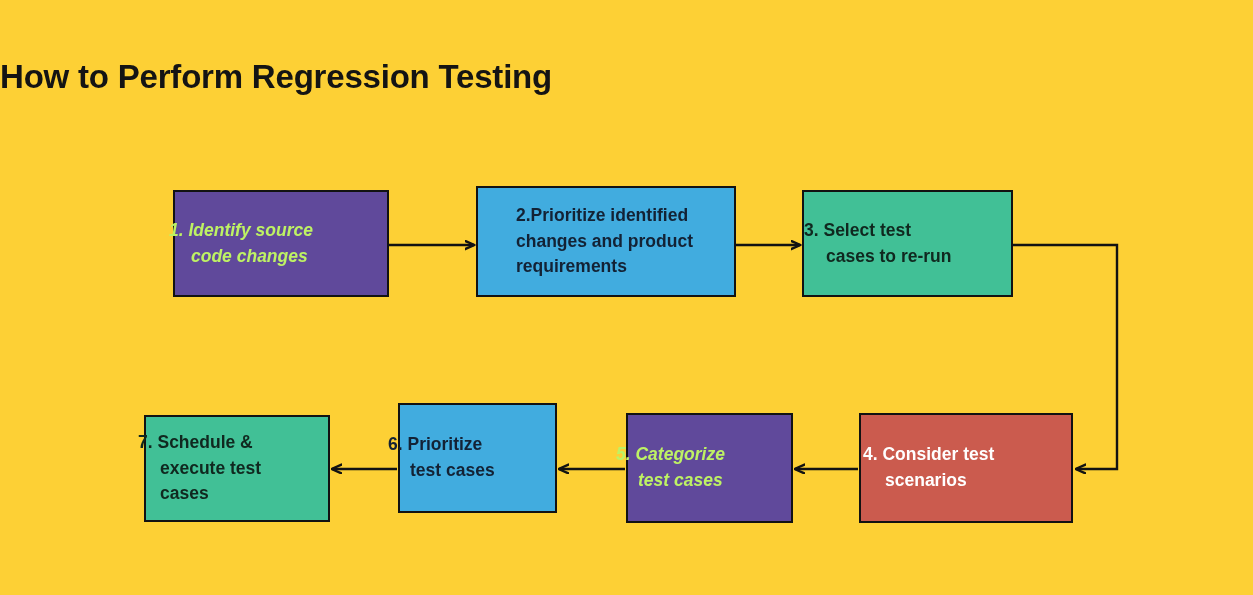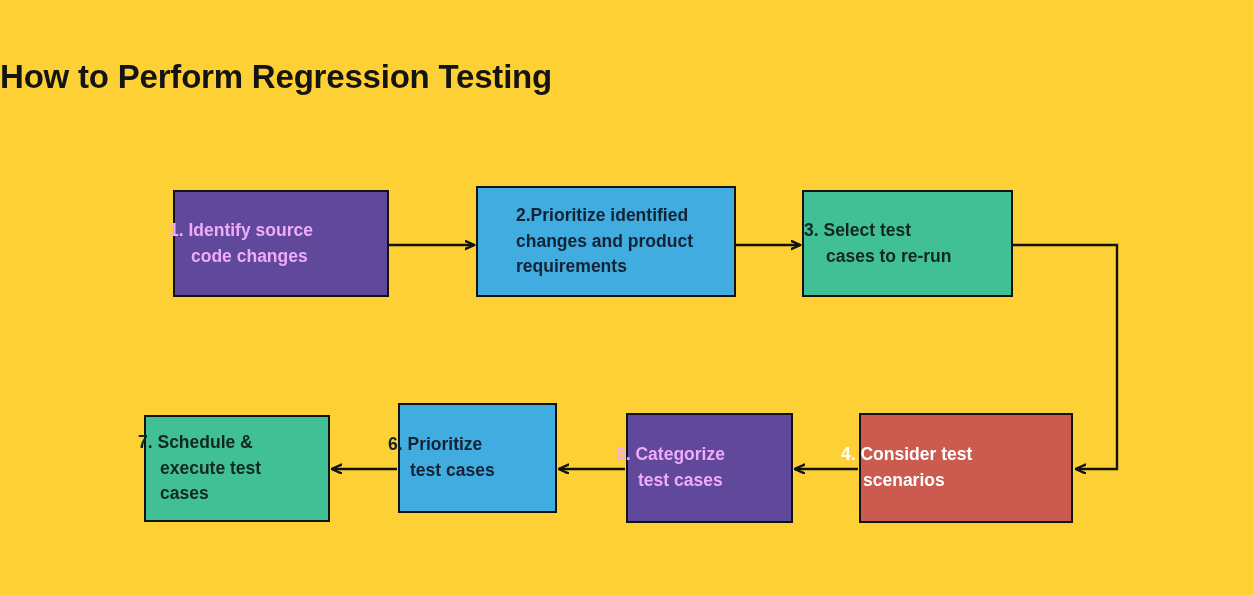--- a/index.html
+++ b/index.html
@@ -50,30 +50,30 @@
   .n-left   .txt { text-align: left; }
   .n-hang {
     padding-left: 22px;
     padding-right: 6px;
   }
   .n-hang .txt {
     text-indent: -22px;
     text-align: left;
   }
   
-  .c-purple { background: #60499B; color: #f0abfc; }
+  .c-purple { background: #60499B; color: #bef264; font-style: italic; }
   .c-blue   { background: #41ACDF; color: #132235; }
   .c-green  { background: #41C096; color: #10281F; }
   .c-red    { background: #CB5B4E; color: #FFFFFF; }
 
   
   #node-1 { left: 173px; top: 190px; width: 216px; height: 107px; padding: 0 16px; }
   #node-2 { left: 476px; top: 186px; width: 260px; height: 111px; padding: 0 38px; }
   #node-3 { left: 802px; top: 190px; width: 211px; height: 107px; padding: 0 22px; }
-  #node-4 { left: 859px; top: 413px; width: 214px; height: 110px; padding: 0 2px; }
+  #node-4 { left: 859px; top: 413px; width: 214px; height: 110px; padding: 0 24px; }
   #node-5 { left: 626px; top: 413px; width: 167px; height: 110px; padding: 0 10px; }
   #node-6 { left: 398px; top: 403px; width: 159px; height: 110px; padding: 0 10px; }
   #node-7 { left: 144px; top: 415px; width: 186px; height: 107px; padding: 0 14px; }
 
   #connectors {
     position: absolute;
     left: 0;
     top: 0;
     width: 1253px;
     height: 595px;

